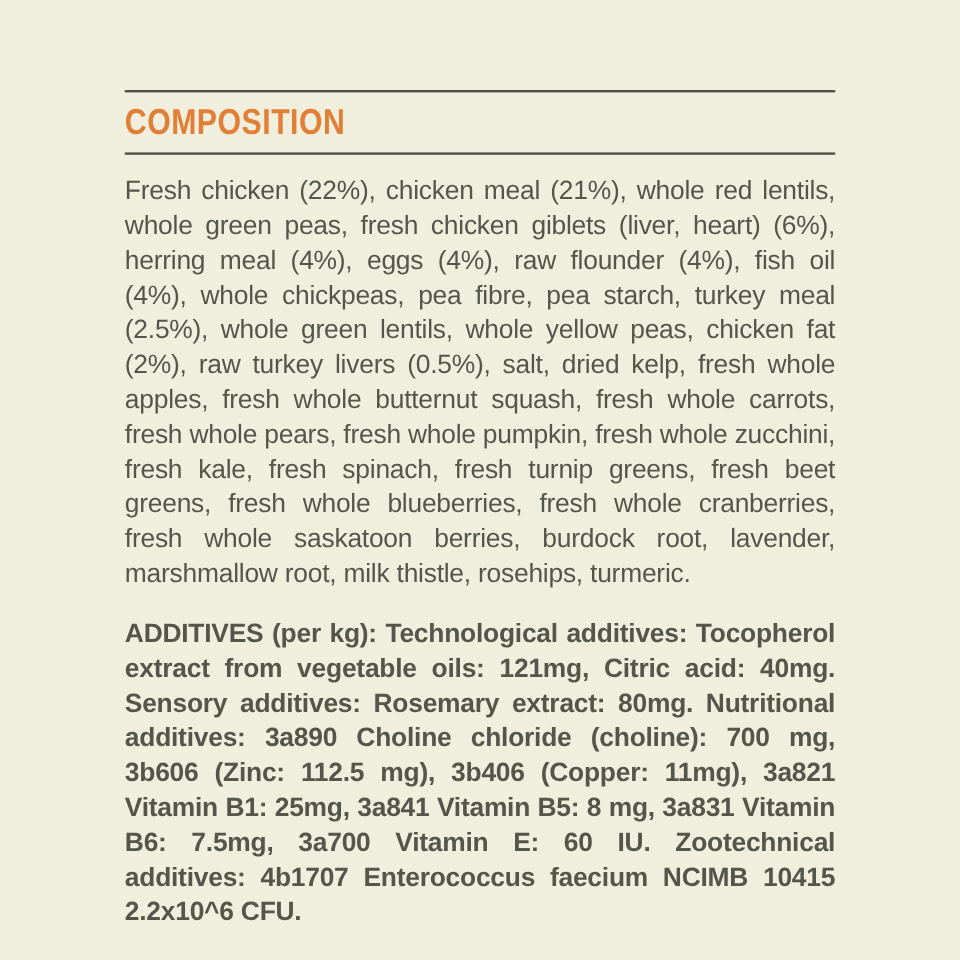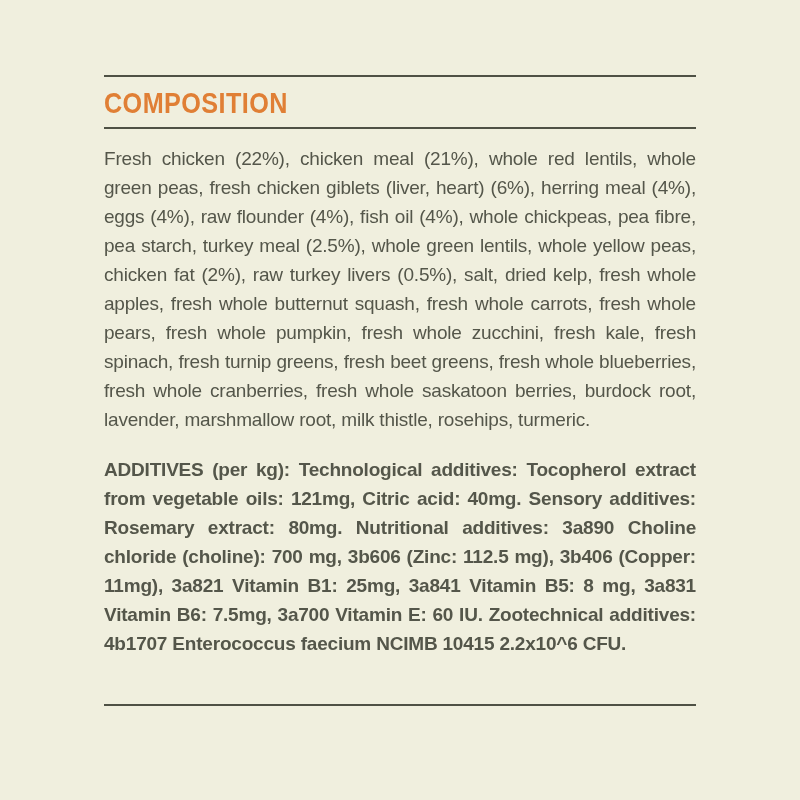--- a/index.html
+++ b/index.html
@@ -32,21 +32,21 @@
     font-weight: bold;
     color: #e07f35;
     letter-spacing: 0.5px;
     transform: scaleX(0.84);
     transform-origin: left center;
     white-space: nowrap;
   }
   .body-paragraph {
     margin: 0;
     color: #54564a;
-    font-size: 19px;
+    font-size: 22px;
     line-height: 29px;
     text-align: justify;
     letter-spacing: -0.2px;
   }
   .composition-paragraph {
     margin-top: 15px;
   }
   .additives-paragraph {
     margin-top: 21px;
     font-weight: bold;

